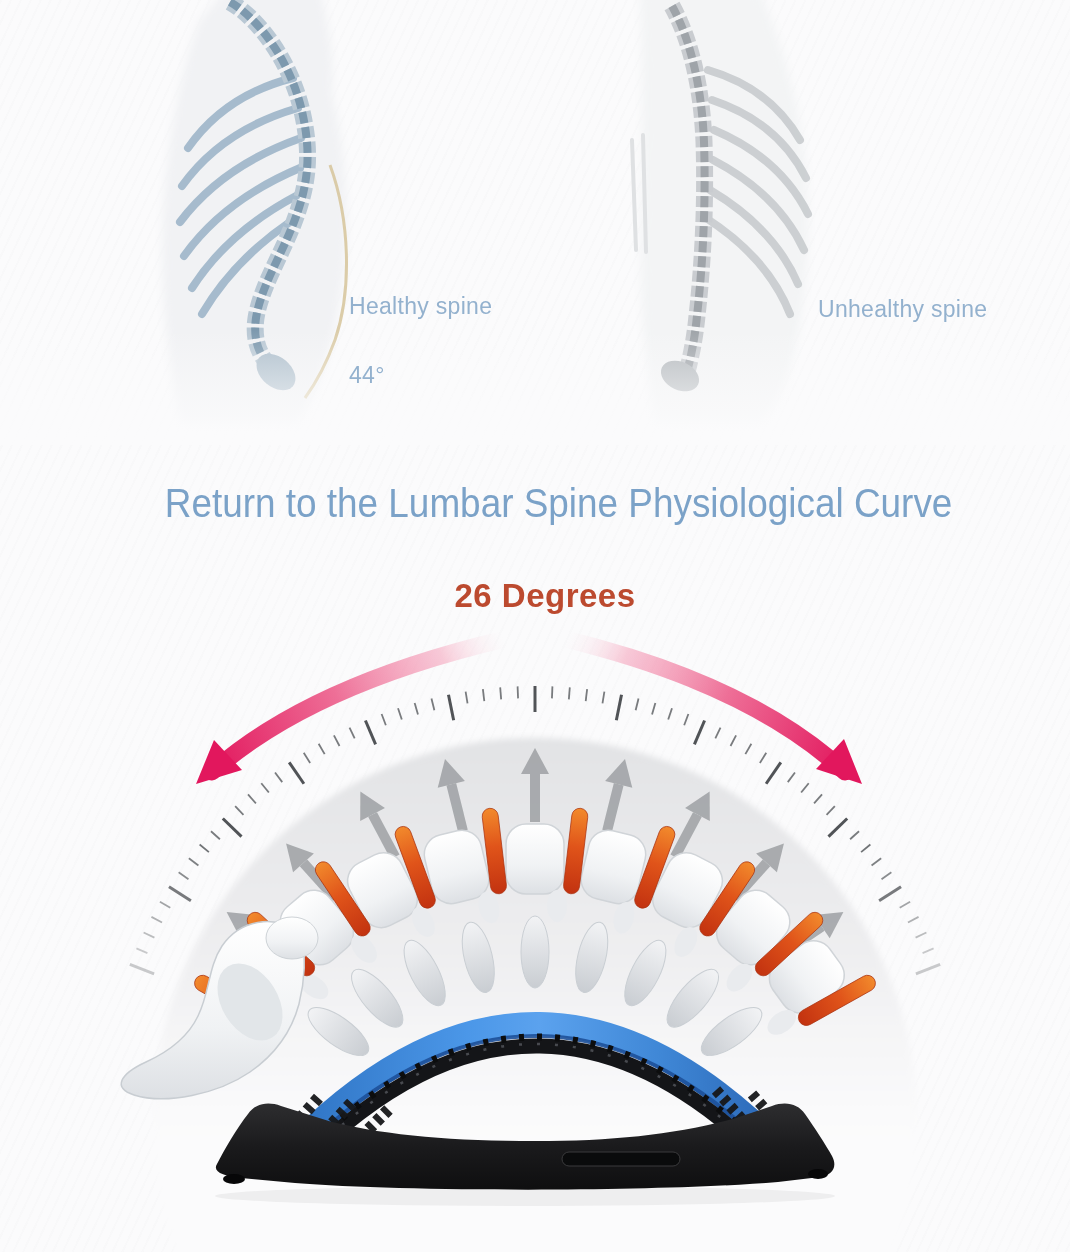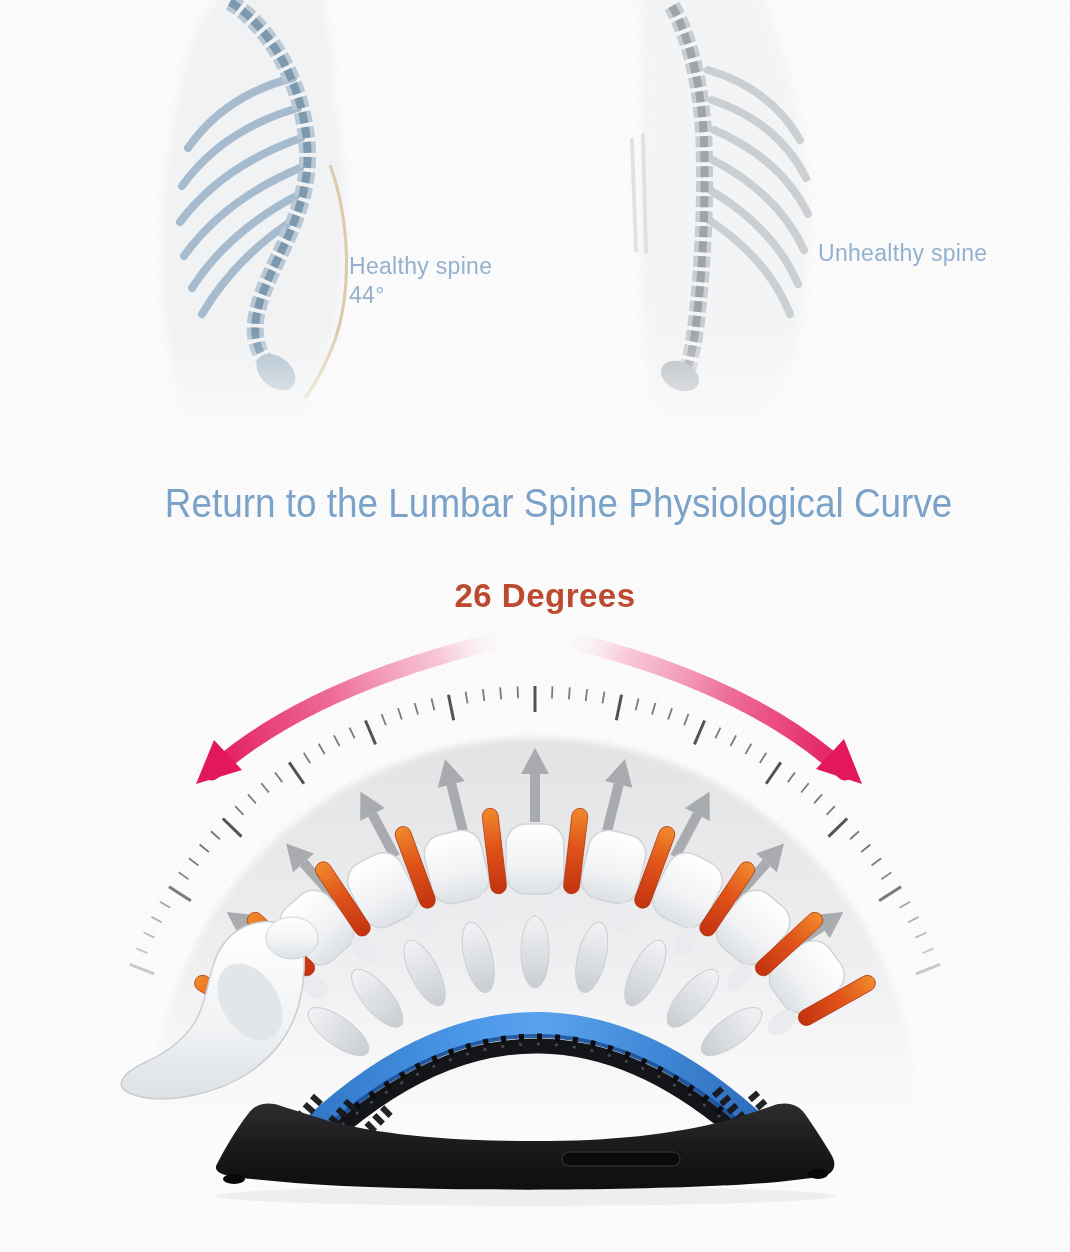--- a/index.html
+++ b/index.html
@@ -7,21 +7,21 @@
     position:relative;width:1070px;height:1252px;overflow:hidden;
     background:#fbfbfc;
     background-image:repeating-linear-gradient(115deg, rgba(120,125,130,0.02) 0 2px, transparent 2px 9px);
     font-family:"Liberation Sans", sans-serif;
   }
   svg.art{position:absolute;left:0;top:0;}
   .label{
     position:absolute;color:#93b1ce;font-size:23px;line-height:29px;
     letter-spacing:.3px;white-space:nowrap;
   }
-  .label span{display:block;}
+  .label span{display:block;margin-top:40px;}
   .headline{
     position:absolute;top:480px;left:0;width:100%;text-align:center;
     color:#7ba2c8;font-weight:normal;font-size:41px;white-space:nowrap;margin-left:24px;
   }
   .headline > span{display:inline-block;transform:scaleX(.9);transform-origin:center;}
   .degrees{
     position:absolute;top:577px;left:0;width:100%;text-align:center;
     color:#bc4a2f;font-weight:bold;font-size:33px;letter-spacing:.5px;margin-left:10px;
   }
 </style>
@@ -364,21 +364,21 @@
       <rect x="562" y="1152" width="118" height="14" rx="7" fill="#0a0b0c" stroke="#3a3a3c" stroke-width="1"></rect>
       <ellipse cx="234" cy="1179" rx="11" ry="5" fill="#070708"></ellipse>
       <ellipse cx="818" cy="1174" rx="10" ry="5" fill="#070708"></ellipse>
     </g>
   </svg>
 
   <div class="label" style="left:349px;top:252px">
     <span>Healthy spine</span>
     <span>44°</span>
   </div>
-  <div class="label" style="left:818px;top:239px">
+  <div class="label" style="left:818px;top:255px">
     <span>Unhealthy spine</span>
   </div>
 
   <div class="headline">
     <span>Return to the Lumbar Spine Physiological Curve</span>
   </div>
 
   <div class="degrees">26 Degrees</div>
 </div>
 

